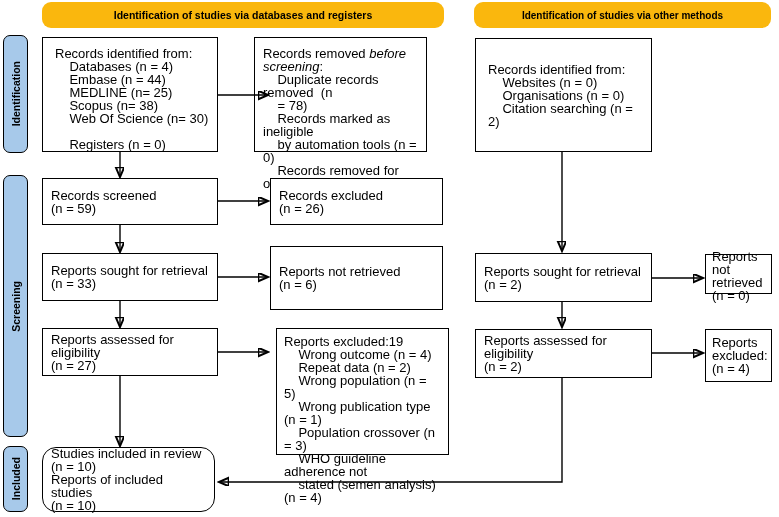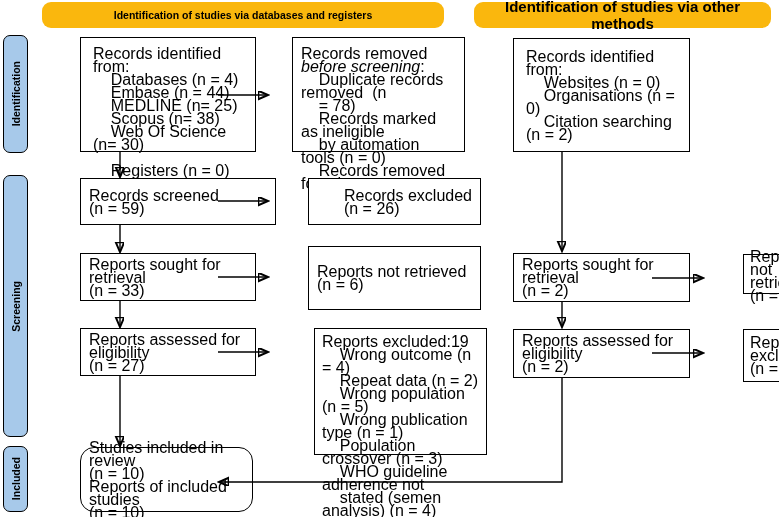--- a/index.html
+++ b/index.html
@@ -16,21 +16,21 @@
     position: absolute;
     border-radius: 9px;
     display: flex;
     align-items: center;
     justify-content: center;
     font-weight: bold;
     color: #000;
     text-align: center;
   }
   #banner-left { left: 42px; top: 2px; width: 402px; height: 26px; font-size: 10.5px; }
-  #banner-right { left: 474px; top: 2px; width: 297px; height: 26px; font-size: 15px; }
+  #banner-right { left: 474px; top: 2px; width: 297px; height: 26px; font-size: 10px; }
   .vlabel {
     position: absolute;
     border: 1.5px solid #000;
     border-radius: 7px;
     display: flex;
     align-items: center;
     justify-content: center;
     font-weight: bold;
     font-size: 10.5px;
     color: #000;
@@ -41,38 +41,37 @@
     white-space: nowrap;
   }
   #label-identification { left: 3px; top: 35px; width: 25px; height: 118px; }
   #label-screening { left: 3px; top: 175px; width: 25px; height: 262px; }
   #label-included { left: 3px; top: 446px; width: 25px; height: 66px; }
   .box {
     position: absolute;
     background: #fff;
     border: 1.5px solid #000;
     color: #000;
-    font-size: 16px;
+    font-size: 13px;
     line-height: 13px;
     display: flex;
     flex-direction: column;
     padding: 6px 8px;
-    margin-left: 38px;
   }
   .box.center { justify-content: center; }
   .box .pre { white-space: pre-wrap; }
   
   #box-identified-db   { left: 42px; top: 37px;  width: 176px; height: 115px; padding-left: 12px; padding-top: 9px; }
-  #box-screened        { left: 42px; top: 178px; width: 196px; height: 47px; }
+  #box-screened        { left: 42px; top: 178px; width: 176px; height: 47px; }
   #box-sought-db       { left: 42px; top: 253px; width: 176px; height: 48px; }
   #box-assessed-db     { left: 42px; top: 328px; width: 176px; height: 48px; }
   #box-included        { left: 42px; top: 447px; width: 173px; height: 65px; border-radius: 14px; }
   
   #box-removed         { left: 254px; top: 37px;  width: 173px; height: 115px; padding-top: 9px; }
-  #box-excluded        { left: 270px; top: 178px; width: 173px; height: 47px; align-items: flex-end; }
+  #box-excluded        { left: 270px; top: 178px; width: 173px; height: 47px; }
   #box-notretrieved-db { left: 270px; top: 246px; width: 173px; height: 64px; }
   #box-excluded19      { left: 276px; top: 328px; width: 173px; height: 127px; padding: 6px 7px; }
   
   #box-identified-other { left: 475px; top: 38px;  width: 177px; height: 114px; padding-left: 12px; }
   #box-sought-other     { left: 475px; top: 253px; width: 177px; height: 49px; }
   #box-assessed-other   { left: 475px; top: 329px; width: 177px; height: 49px; }
   
   #box-notretrieved-other { left: 705px; top: 254px; width: 67px; height: 40px; padding: 5px 4px 1px 6px; }
   #box-excluded-other     { left: 705px; top: 329px; width: 67px; height: 53px; padding: 5px 4px 5px 6px; }
   #arrows {

